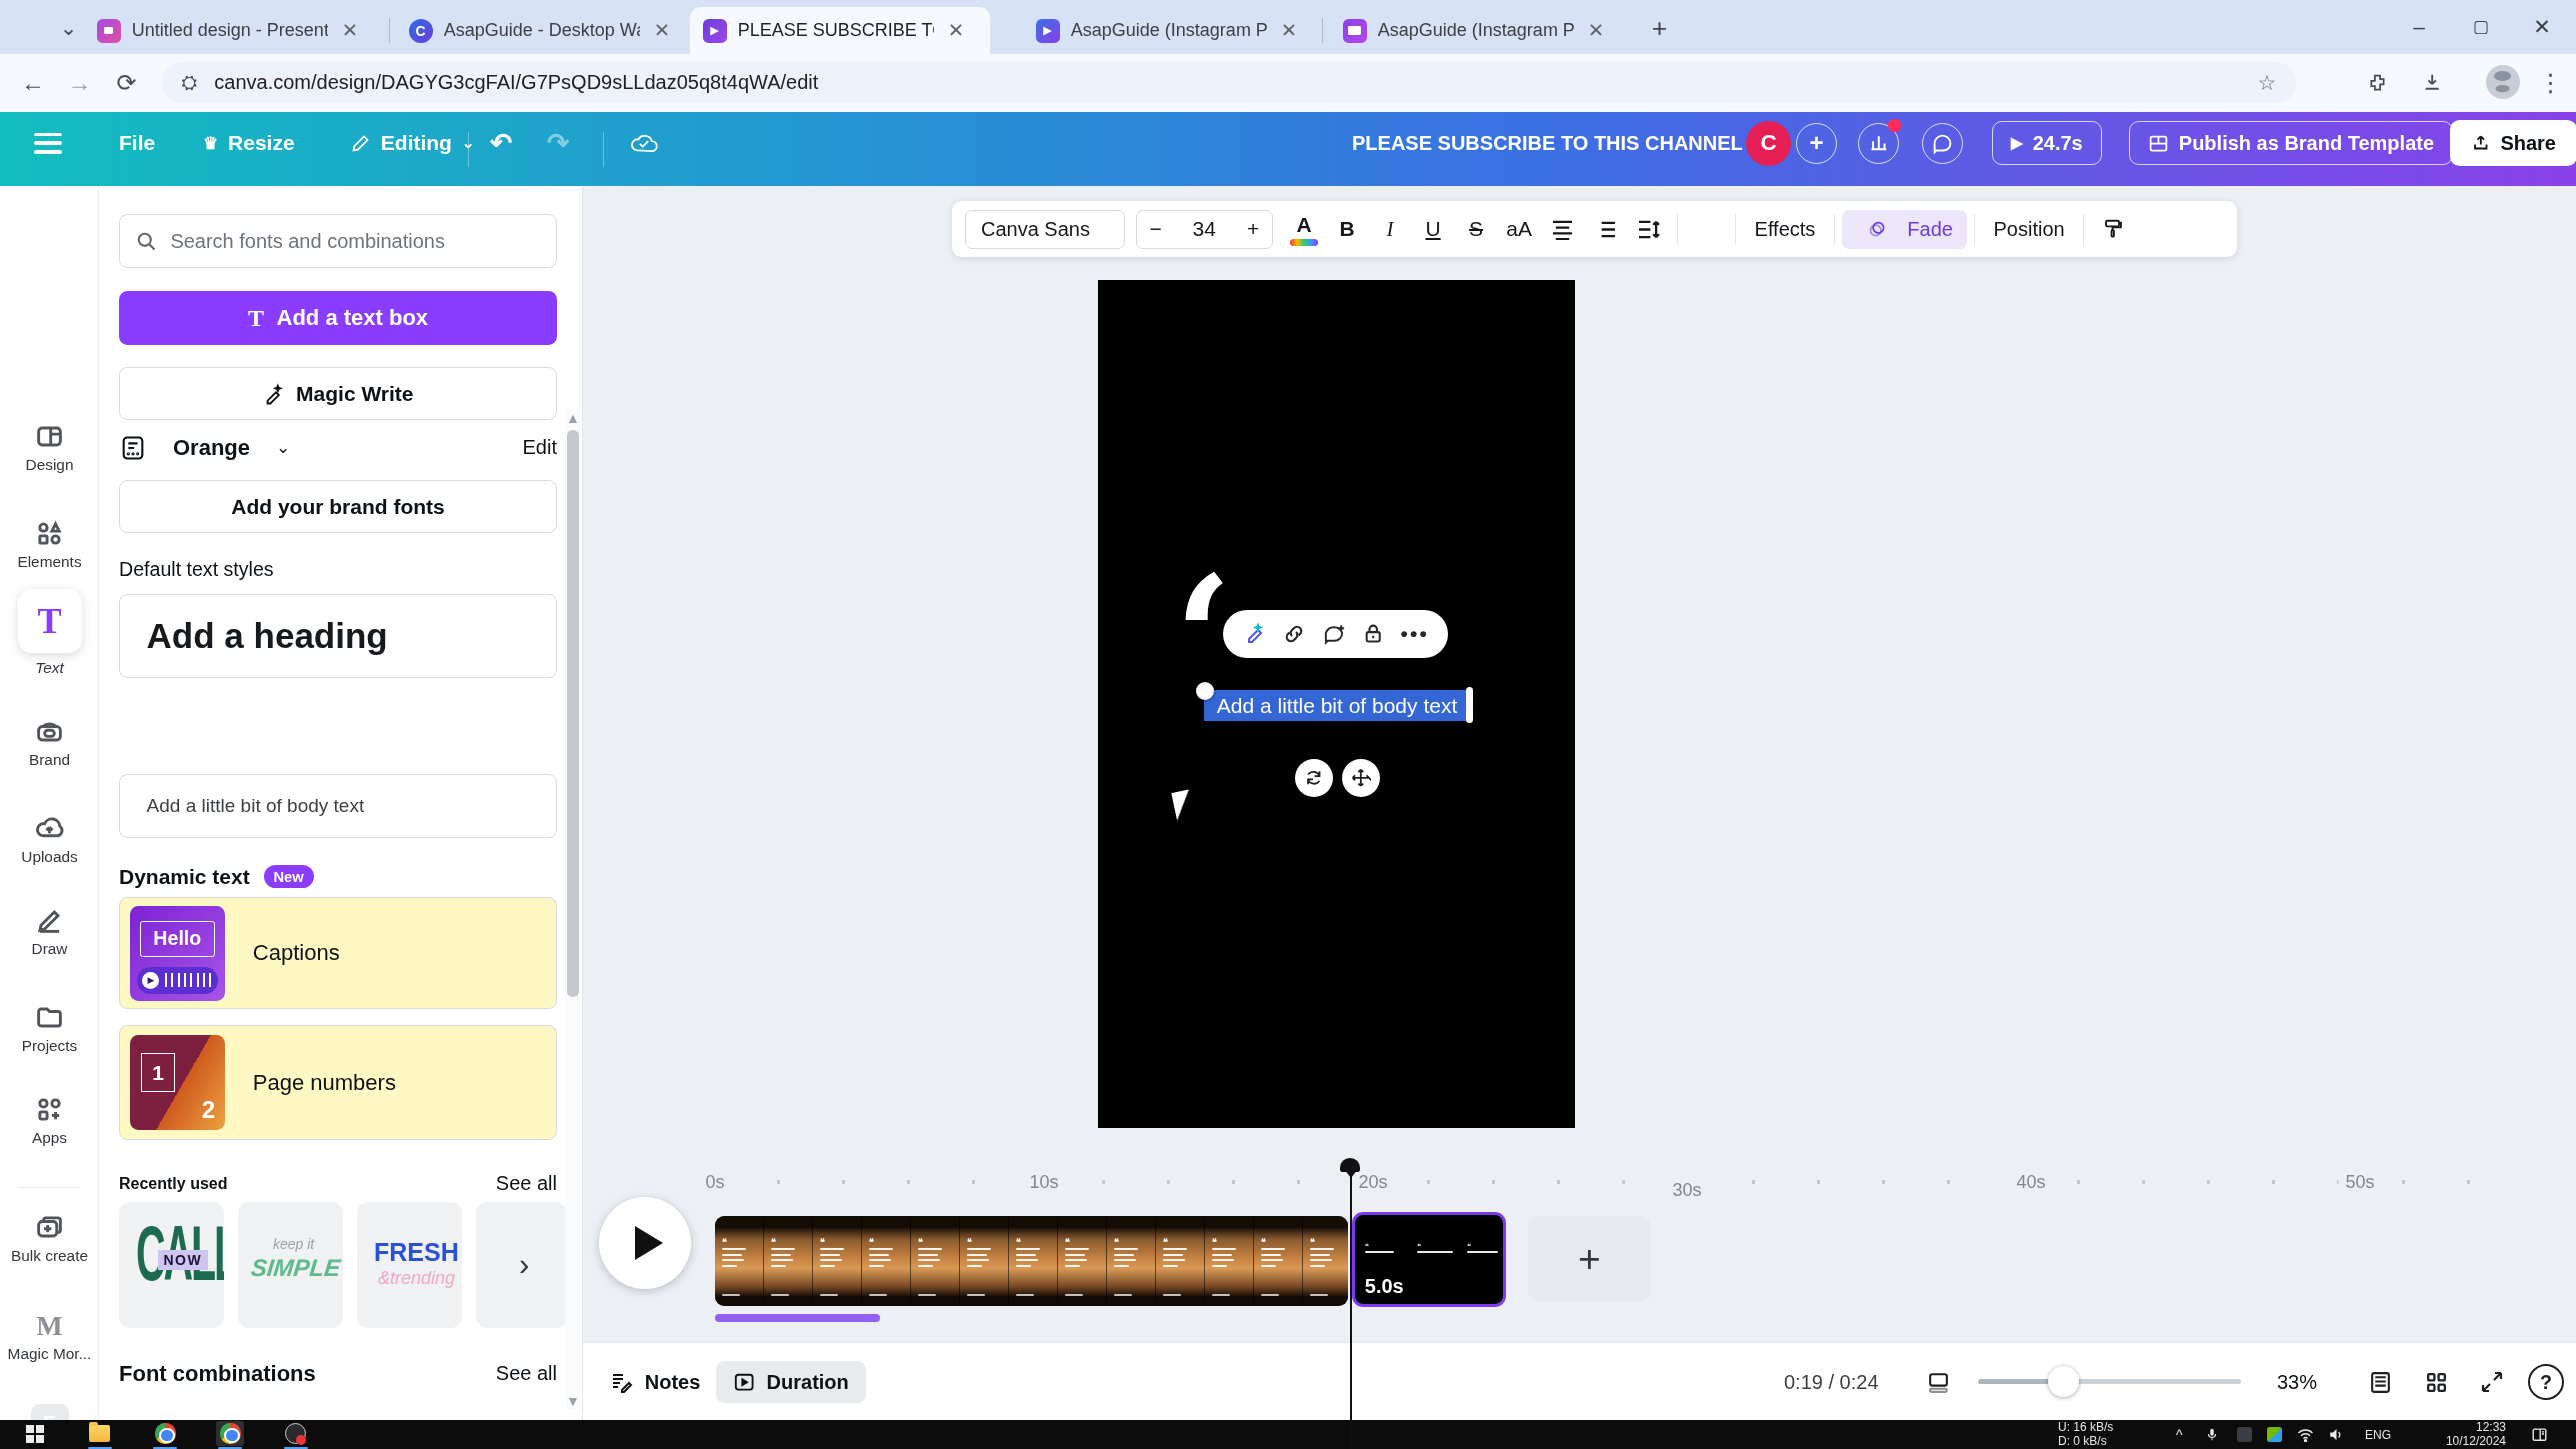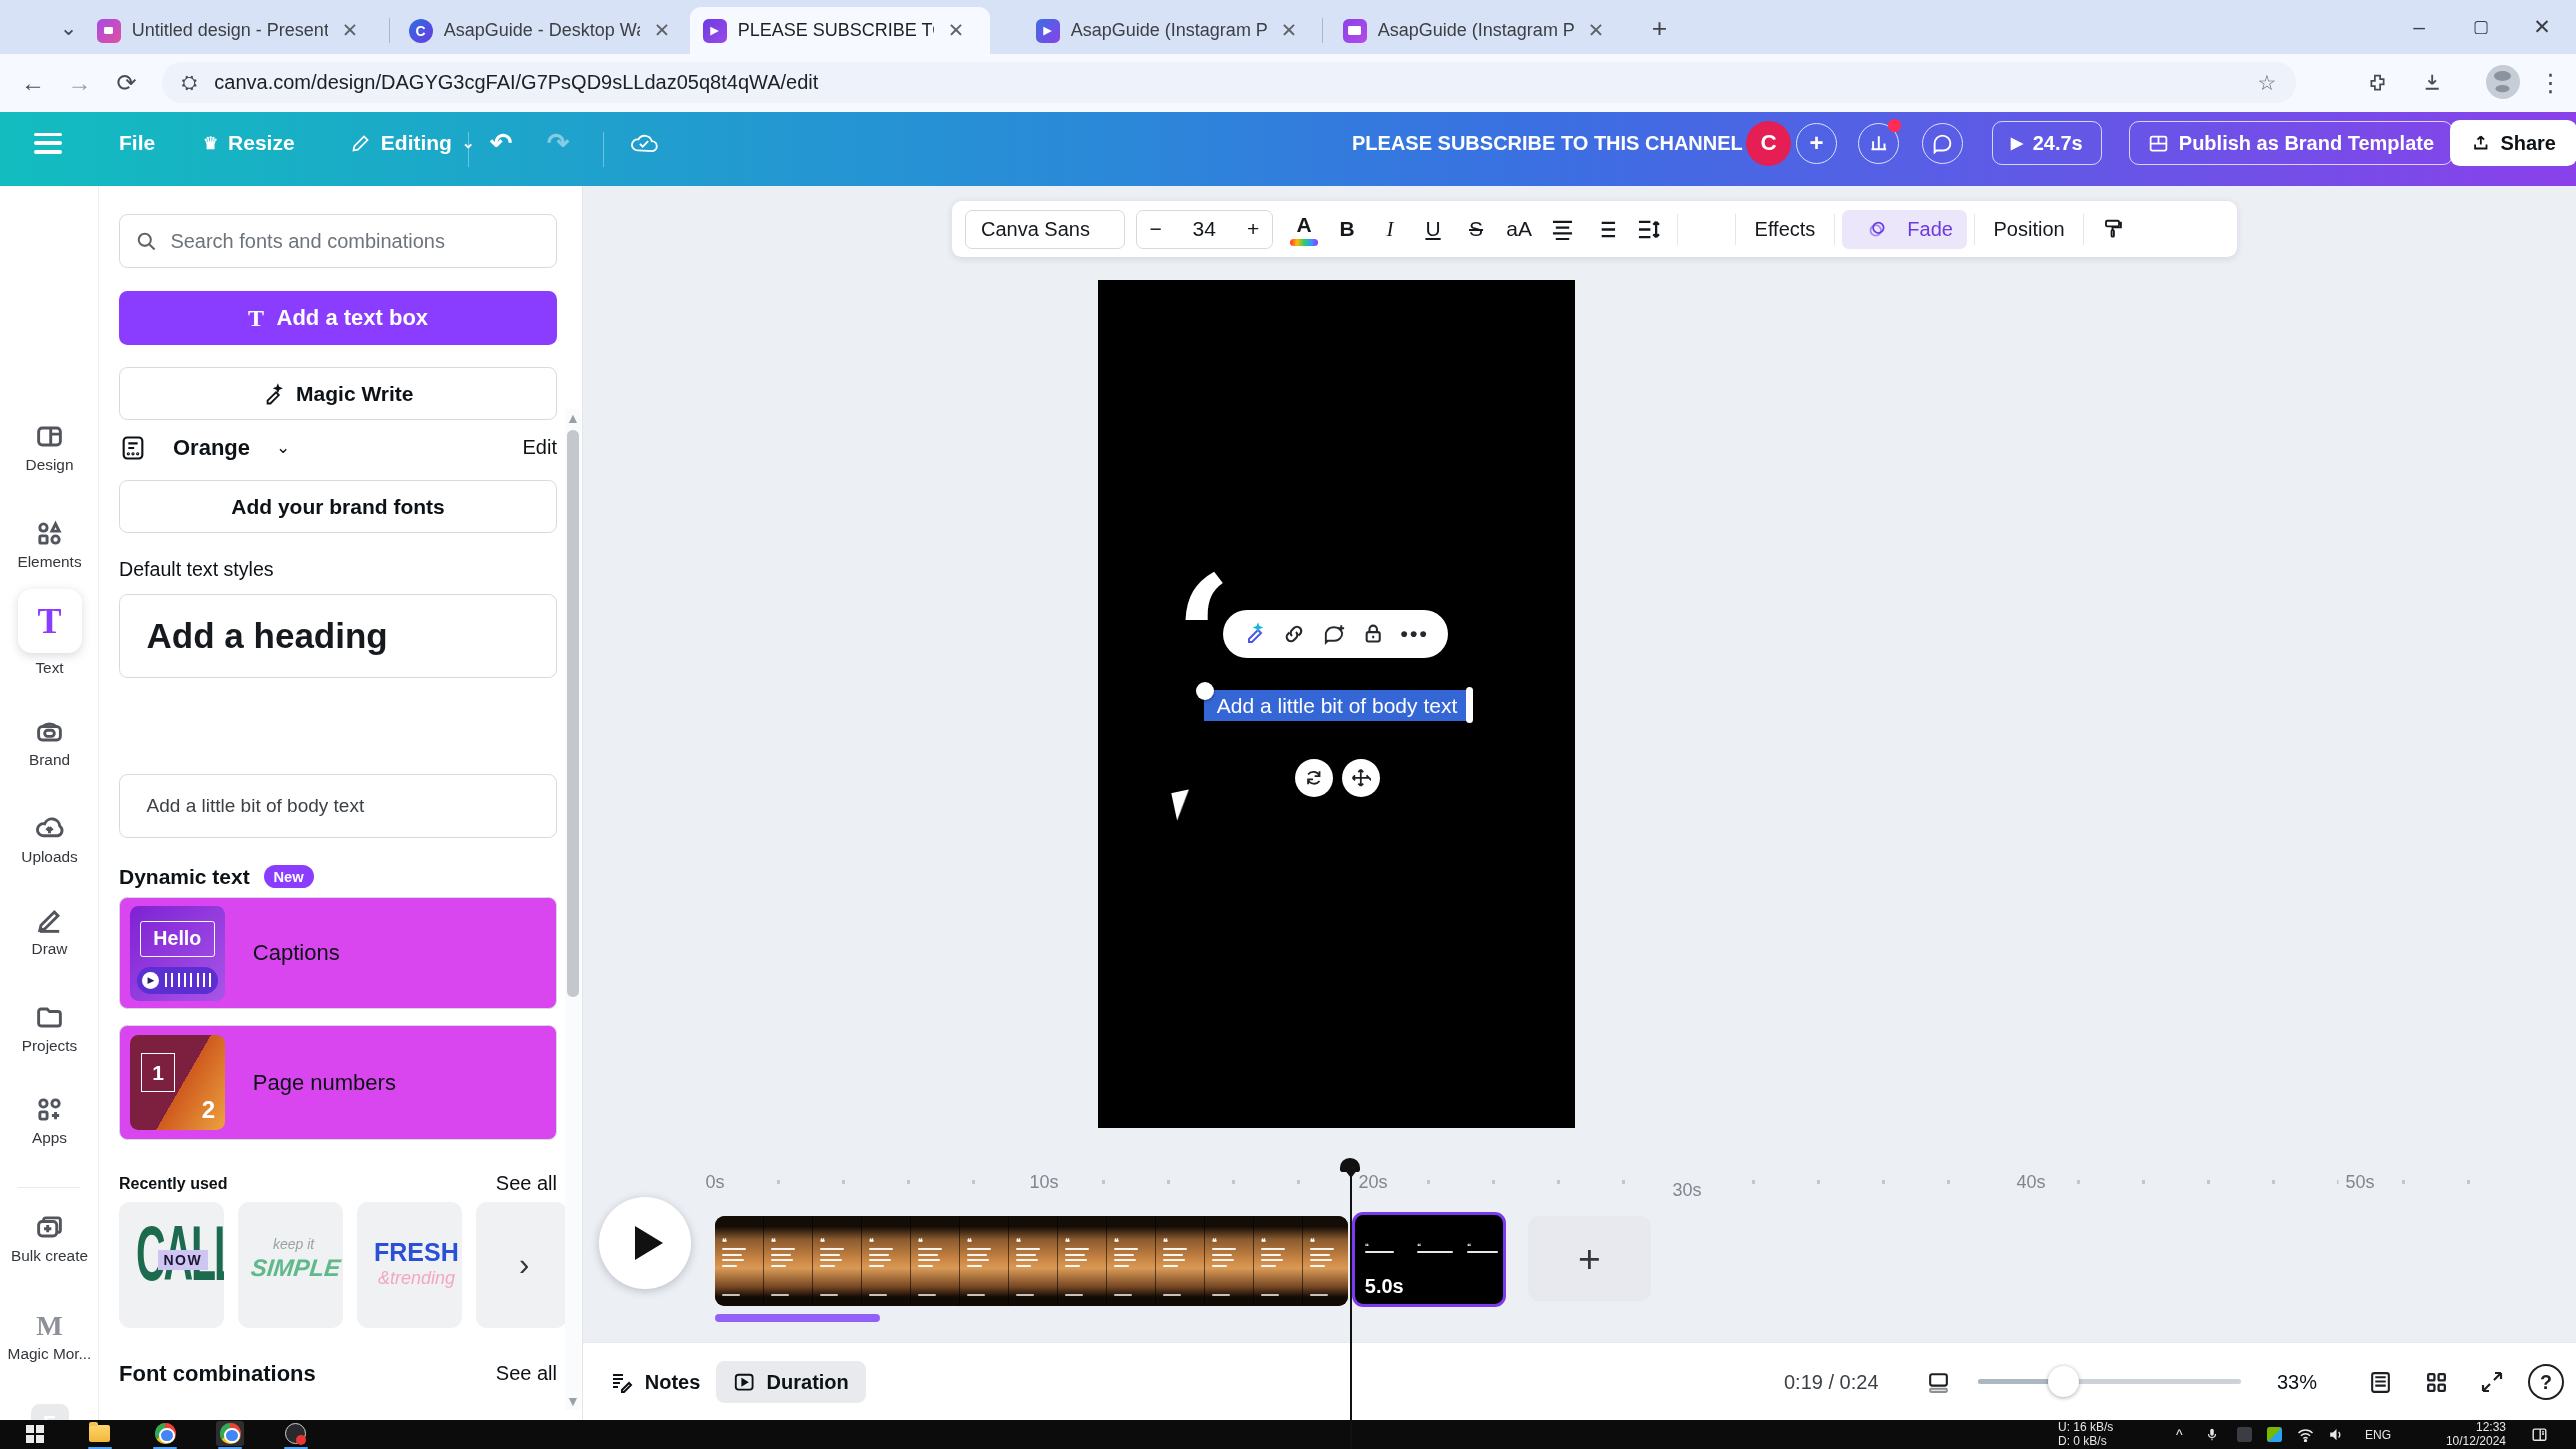--- a/index.html
+++ b/index.html
@@ -53,21 +53,21 @@
 
   
   .panel { position:absolute; left:99px; top:186px; width:484px; height:1234px; background:#fff; border-right:0.7px solid #e3e5e8; overflow:hidden; }
   .searchbox { position:absolute; left:20px; top:28px; width:438px; height:54px; border:1.4px solid #d6d9de; border-radius:8.4px; display:flex; align-items:center; padding:0 15.4px; gap:12.6px; color:#6e747b; font-size:20px; background:#fff; }
   .btn-purple { position:absolute; left:20px; top:105px; width:438px; height:54px; background:#8b3dff; border-radius:8.4px; color:#fff; font-size:22px; font-weight:700; display:flex; align-items:center; justify-content:center; gap:12.6px; }
   .btn-line { position:absolute; left:20px; width:438px; height:53px; border:1.4px solid #d6d9de; border-radius:8.4px; background:#fff; color:#0d1216; font-size:21px; font-weight:700; display:flex; align-items:center; justify-content:center; gap:11.2px; }
   .brandrow { position:absolute; left:20px; top:244px; width:438px; height:35px; display:flex; align-items:center; gap:26px; font-size:22px; font-weight:700; color:#0d1216; }
   .brandrow .edit { margin-left:auto; font-weight:400; font-size:20px; color:#0d1216; }
   .sectitle { position:absolute; left:20px; font-size:19.6px; color:#0d1216; }
   .stylecard { position:absolute; left:20px; width:438px; border:1.4px solid #d6d9de; border-radius:8.4px; background:#fff; display:flex; align-items:center; padding:0 26.6px; color:#16191d; }
-  .dyncard { position:absolute; left:20px; width:438px; border:1.4px solid #d6d9de; border-radius:8.4px; background:#d946ef; display:flex; align-items:center; gap:28px; padding:8.4px 9.8px; }
+  .dyncard { position:absolute; left:20px; width:438px; border:1.4px solid #d6d9de; border-radius:8.4px; background:#fef9c3; display:flex; align-items:center; gap:28px; padding:8.4px 9.8px; }
   .badge-new { background:#8b3dff; color:#fff; font-size:14.7px; font-weight:700; border-radius:699px; padding:3.5px 9.8px; }
   .recent-card { position:absolute; top:0; width:105px; height:126px; background:#f0f1f3; border-radius:11.2px; overflow:hidden; }
   .pscroll { position:absolute; right:1.4px; top:223px; width:15.4px; height:1001px; background:#fafbfc; }
   .pscroll .thumb { position:absolute; left:2.1px; width:11.2px; border-radius:5.6px; background:#c4c8cd; }
   .pscroll .arr { position:absolute; left:0; width:15.4px; text-align:center; color:#9aa0a6; font-size:14px; }
 
   
   .editor { position:absolute; left:583px; top:186px; width:1993px; height:1234px; background:#eceff4; }
 
   .fmtbar { position:absolute; left:369px; top:15.4px; width:1285px; height:56px; background:#fff; border-radius:9.8px; box-shadow:0 1.4px 7px rgba(30,40,60,.12); display:flex; align-items:center; padding:0 12.6px; color:#15181c; }
@@ -304,21 +304,21 @@
             <path d="M7 10c-2 0-3-1.4-3-3s1.4-3 3-3 3 1.4 3 3-1 3-3 3z"></path>
             <path d="M17 4l3 6h-6z"></path>
             <rect x="4" y="14" width="6" height="6" rx="1"></rect>
             <circle cx="17" cy="17" r="3"></circle>
           </svg>
         </div>
       <div>Elements</div>
     </div>
     <div class="ritem active" style="top:403px;">
       <div class="ric" style="color:#8b3dff;font-size:36px;font-weight:700;font-family:'Liberation Serif',serif;">T</div>
-      <div style="margin-top:5.6px;">Text</div>
+      <div style="margin-top:5.6px;font-style:italic;">Text</div>
     </div>
     <div class="ritem" style="top:526px;">
       <div class="ric">
           <svg class="ic" width="29" height="29" viewBox="0 0 24 24">
             <rect x="3" y="8" width="18" height="11" rx="3"></rect>
             <path d="M6 8c4-3 8-3 12 0"></path>
             <rect x="8" y="11" width="8" height="5" rx="2.5"></rect>
           </svg>
         </div>
       <div>Brand</div>

